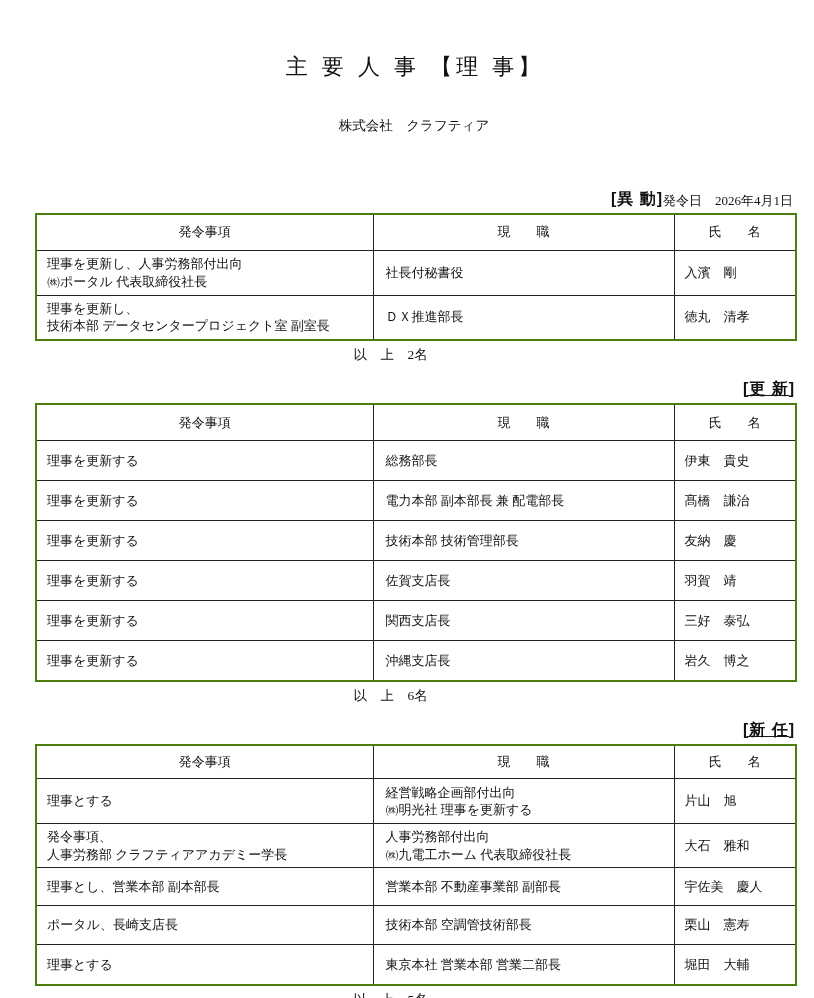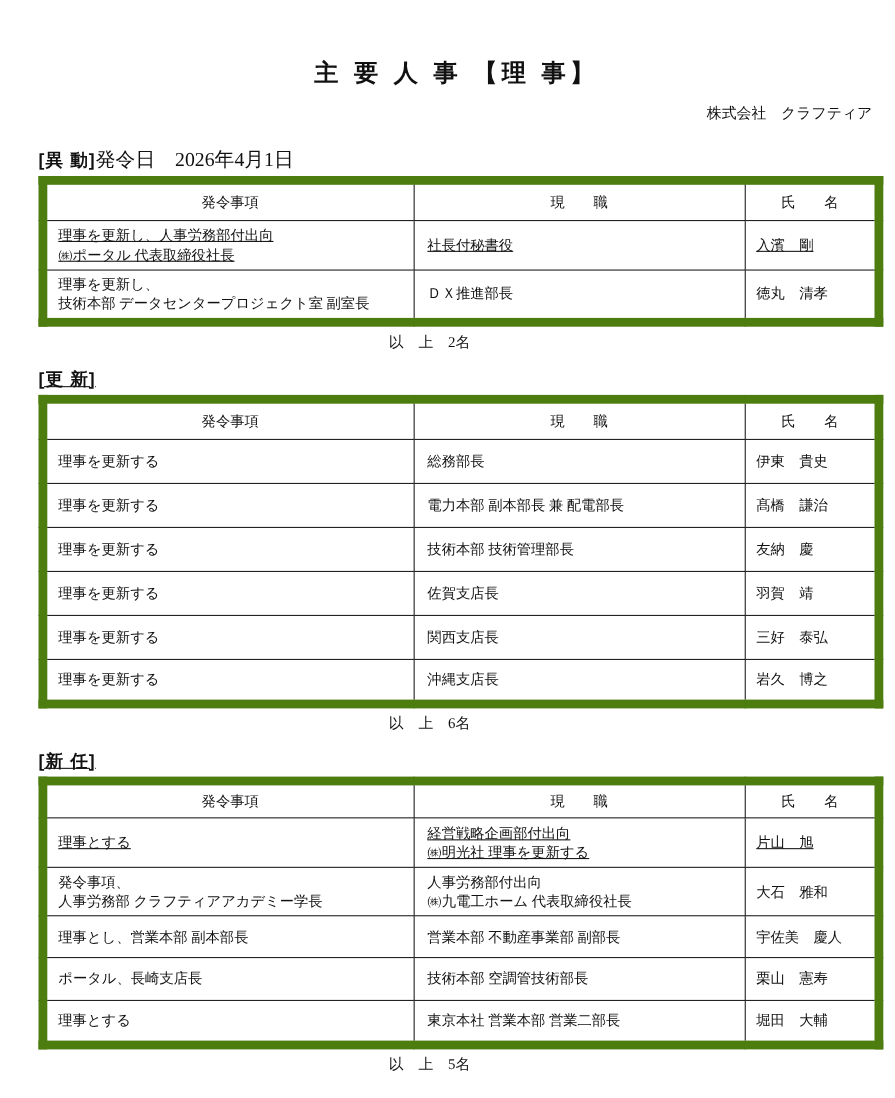--- a/index.html
+++ b/index.html
@@ -16,61 +16,62 @@
   }
   .page {
     box-sizing: border-box;
     width: 814px;
     height: 998px;
     padding: 56px 19px 0 35px;
   }
   .doc-title {
     text-align: center;
     font-family: "Liberation Sans", "DejaVu Sans", sans-serif;
-    font-weight: bold;
+    font-weight: normal;
     font-size: 22px;
     letter-spacing: 4px;
     color: #111;
     line-height: 1;
   }
   .company-line {
-    text-align: right;
+    text-align: center;
     font-size: 13.5px;
-    margin-top: 16px;
+    margin-top: 39px;
     padding-right: 2px;
     color: #111;
   }
   .section-head {
     display: flex;
-    justify-content: flex-start;
+    justify-content: flex-end;
     align-items: flex-end;
     margin-top: 21px;
     margin-bottom: 3px;
   }
   .section-head.later {
     margin-top: 15px;
     text-decoration: underline;
   }
   .section-label {
     font-family: "Liberation Sans", "DejaVu Sans", sans-serif;
     font-weight: bold;
     font-size: 16px;
     letter-spacing: 1px;
     color: #111;
   }
   .issue-date {
-    font-size: 18px;
+    font-size: 13px;
     color: #111;
     padding-right: 2px;
+    margin-top: 36px;
   }
   table.jinji {
     width: 760px;
     border-collapse: collapse;
     table-layout: fixed;
-    border: 8px solid #4d7c0f;
+    border: 2px solid #4d7c0f;
   }
   table.jinji col.c1 { width: 337px; }
   table.jinji col.c2 { width: 301px; }
   table.jinji col.c3 { width: 122px; }
   table.jinji th, table.jinji td {
     border: 1px solid #222;
     font-size: 13px;
     font-weight: normal;
     color: #111;
     vertical-align: middle;
@@ -84,21 +85,21 @@
   table.jinji td {
     text-align: left;
     padding: 4px 6px 4px 10px;
   }
   table.jinji td.pos { padding-left: 12px; }
   table.jinji td.name { }
   .pre { white-space: pre-line; }
   tr.h36 { height: 36px; }
   tr.h37 { height: 37px; }
   tr.h34 { height: 34px; }
-  tr.h45 { height: 45px; text-decoration: underline; }
+  tr.h45 { height: 45px; }
   tr.h44 { height: 44px; }
   tr.h40 { height: 40px; }
   tr.h38 { height: 38px; }
   tr.h39 { height: 39px; }
   .total-line {
     width: 760px;
     text-align: center;
     box-sizing: border-box;
     padding-right: 49px;
     font-size: 13.5px;

